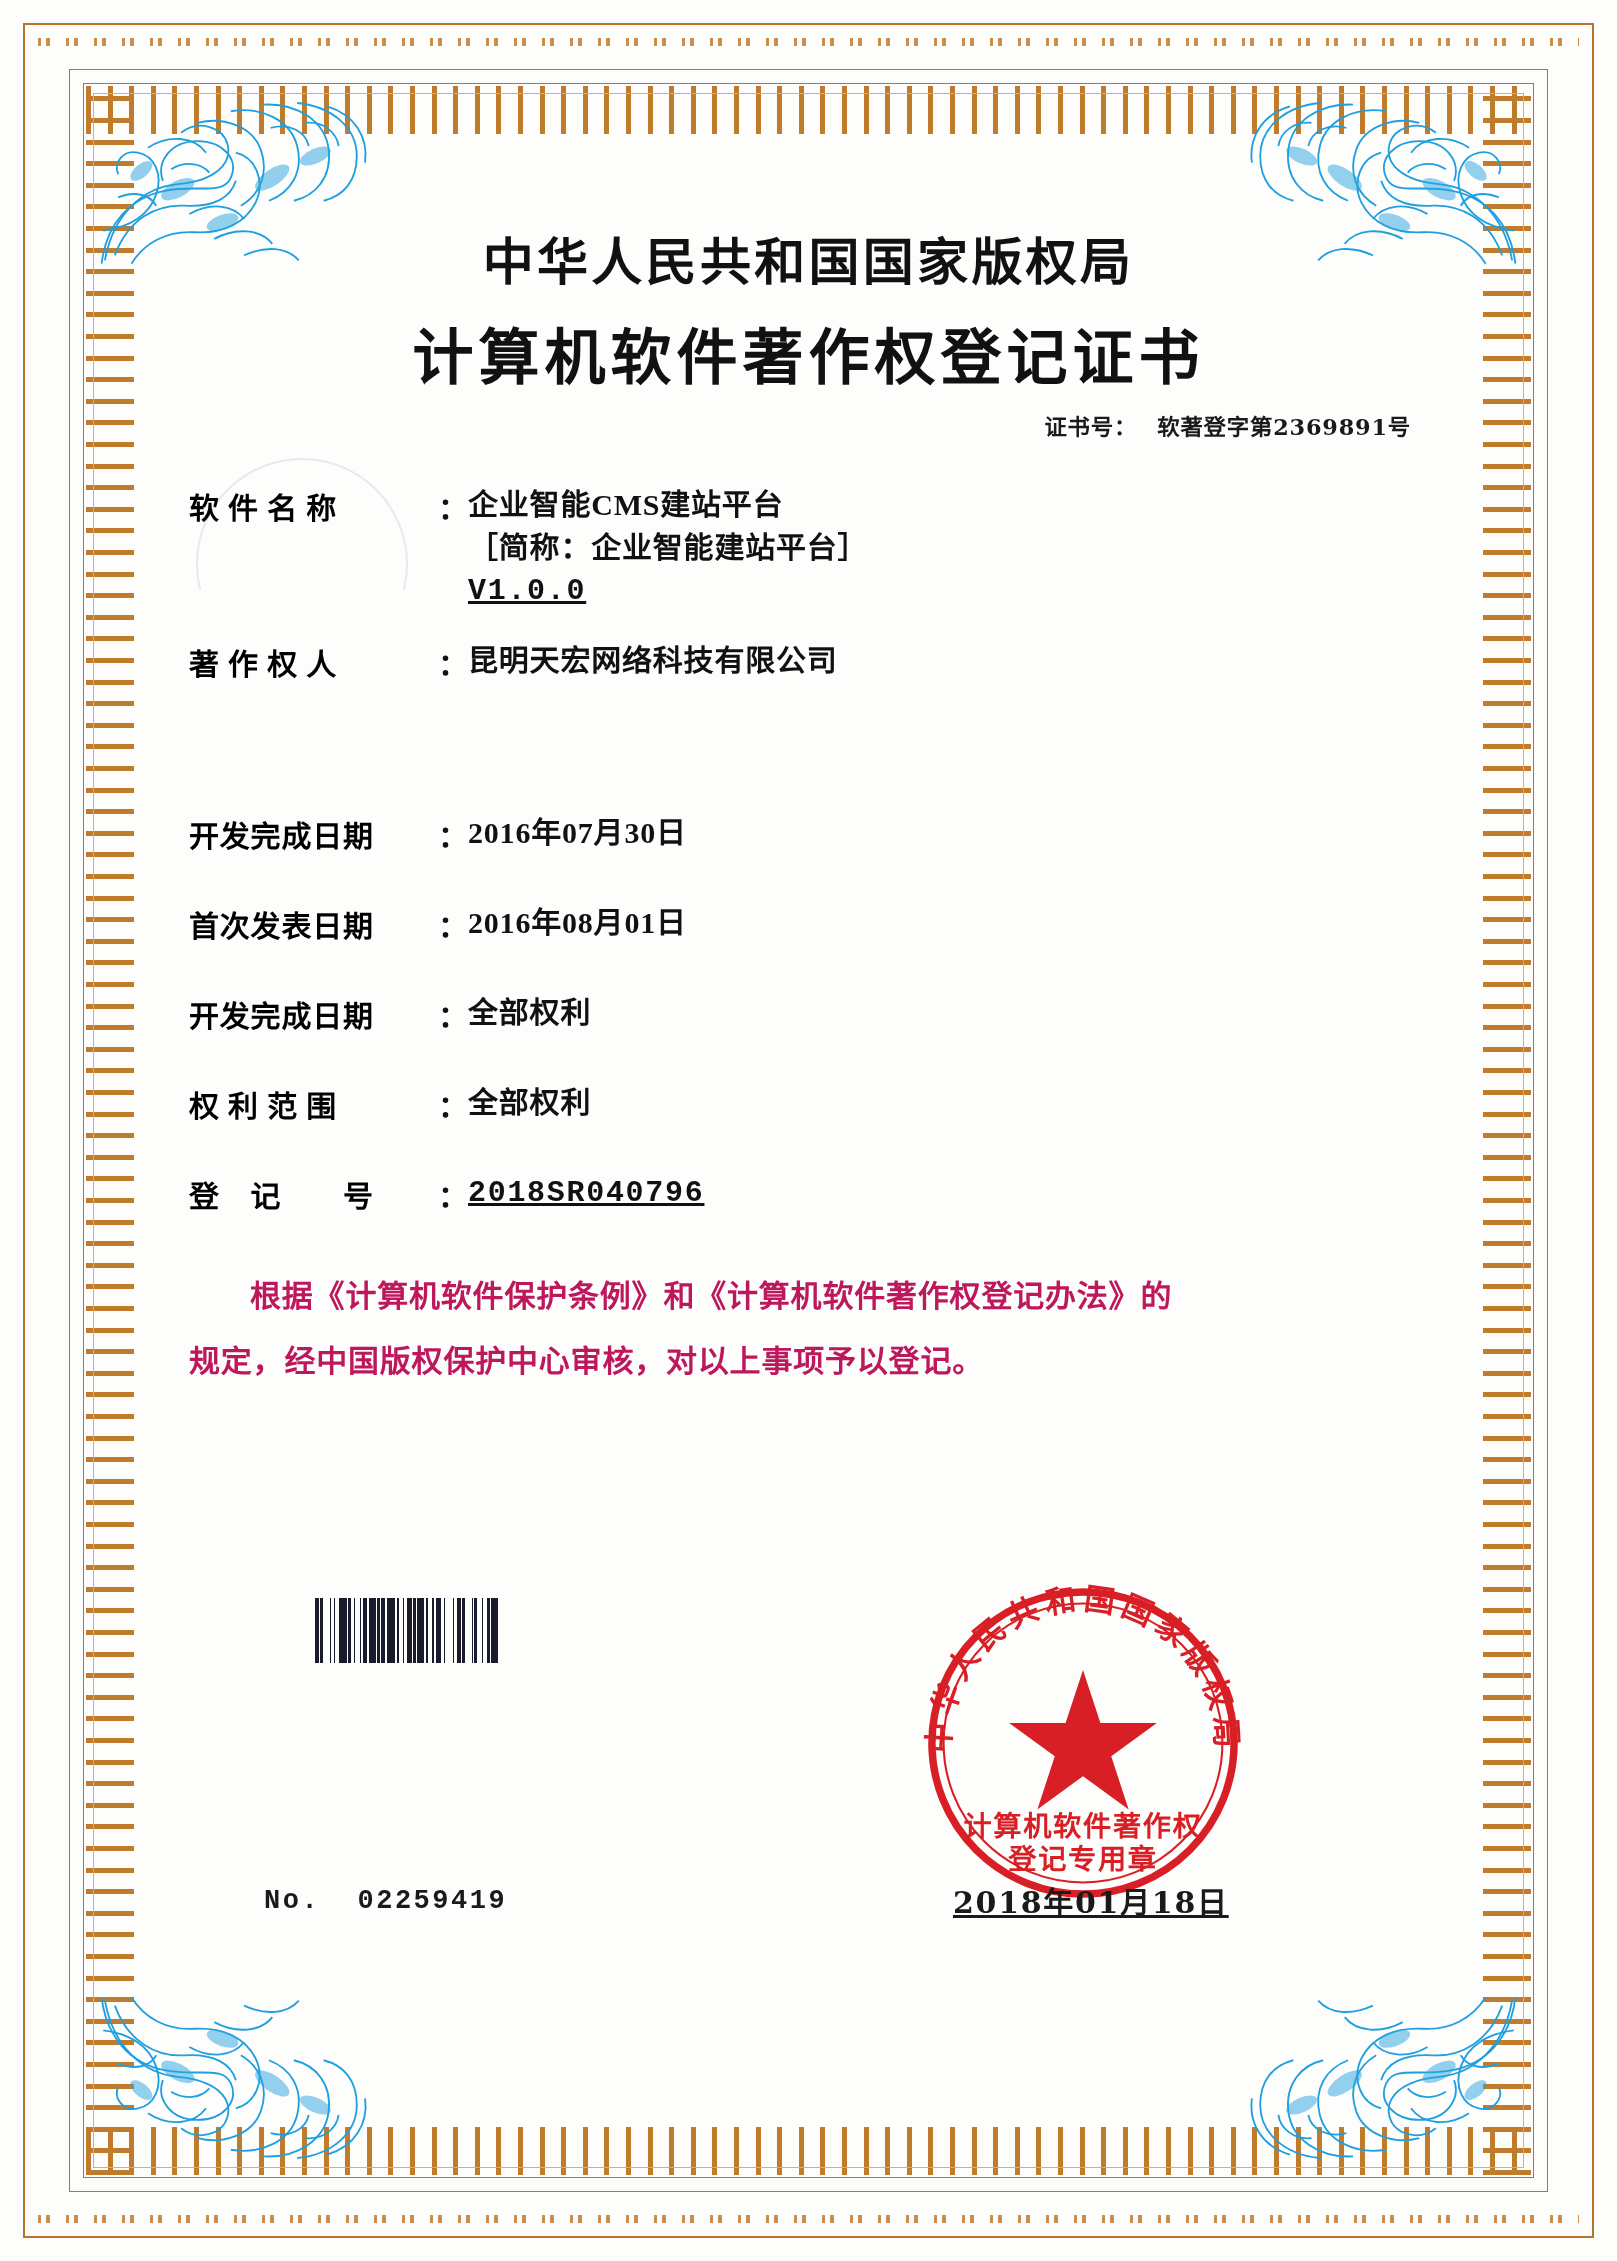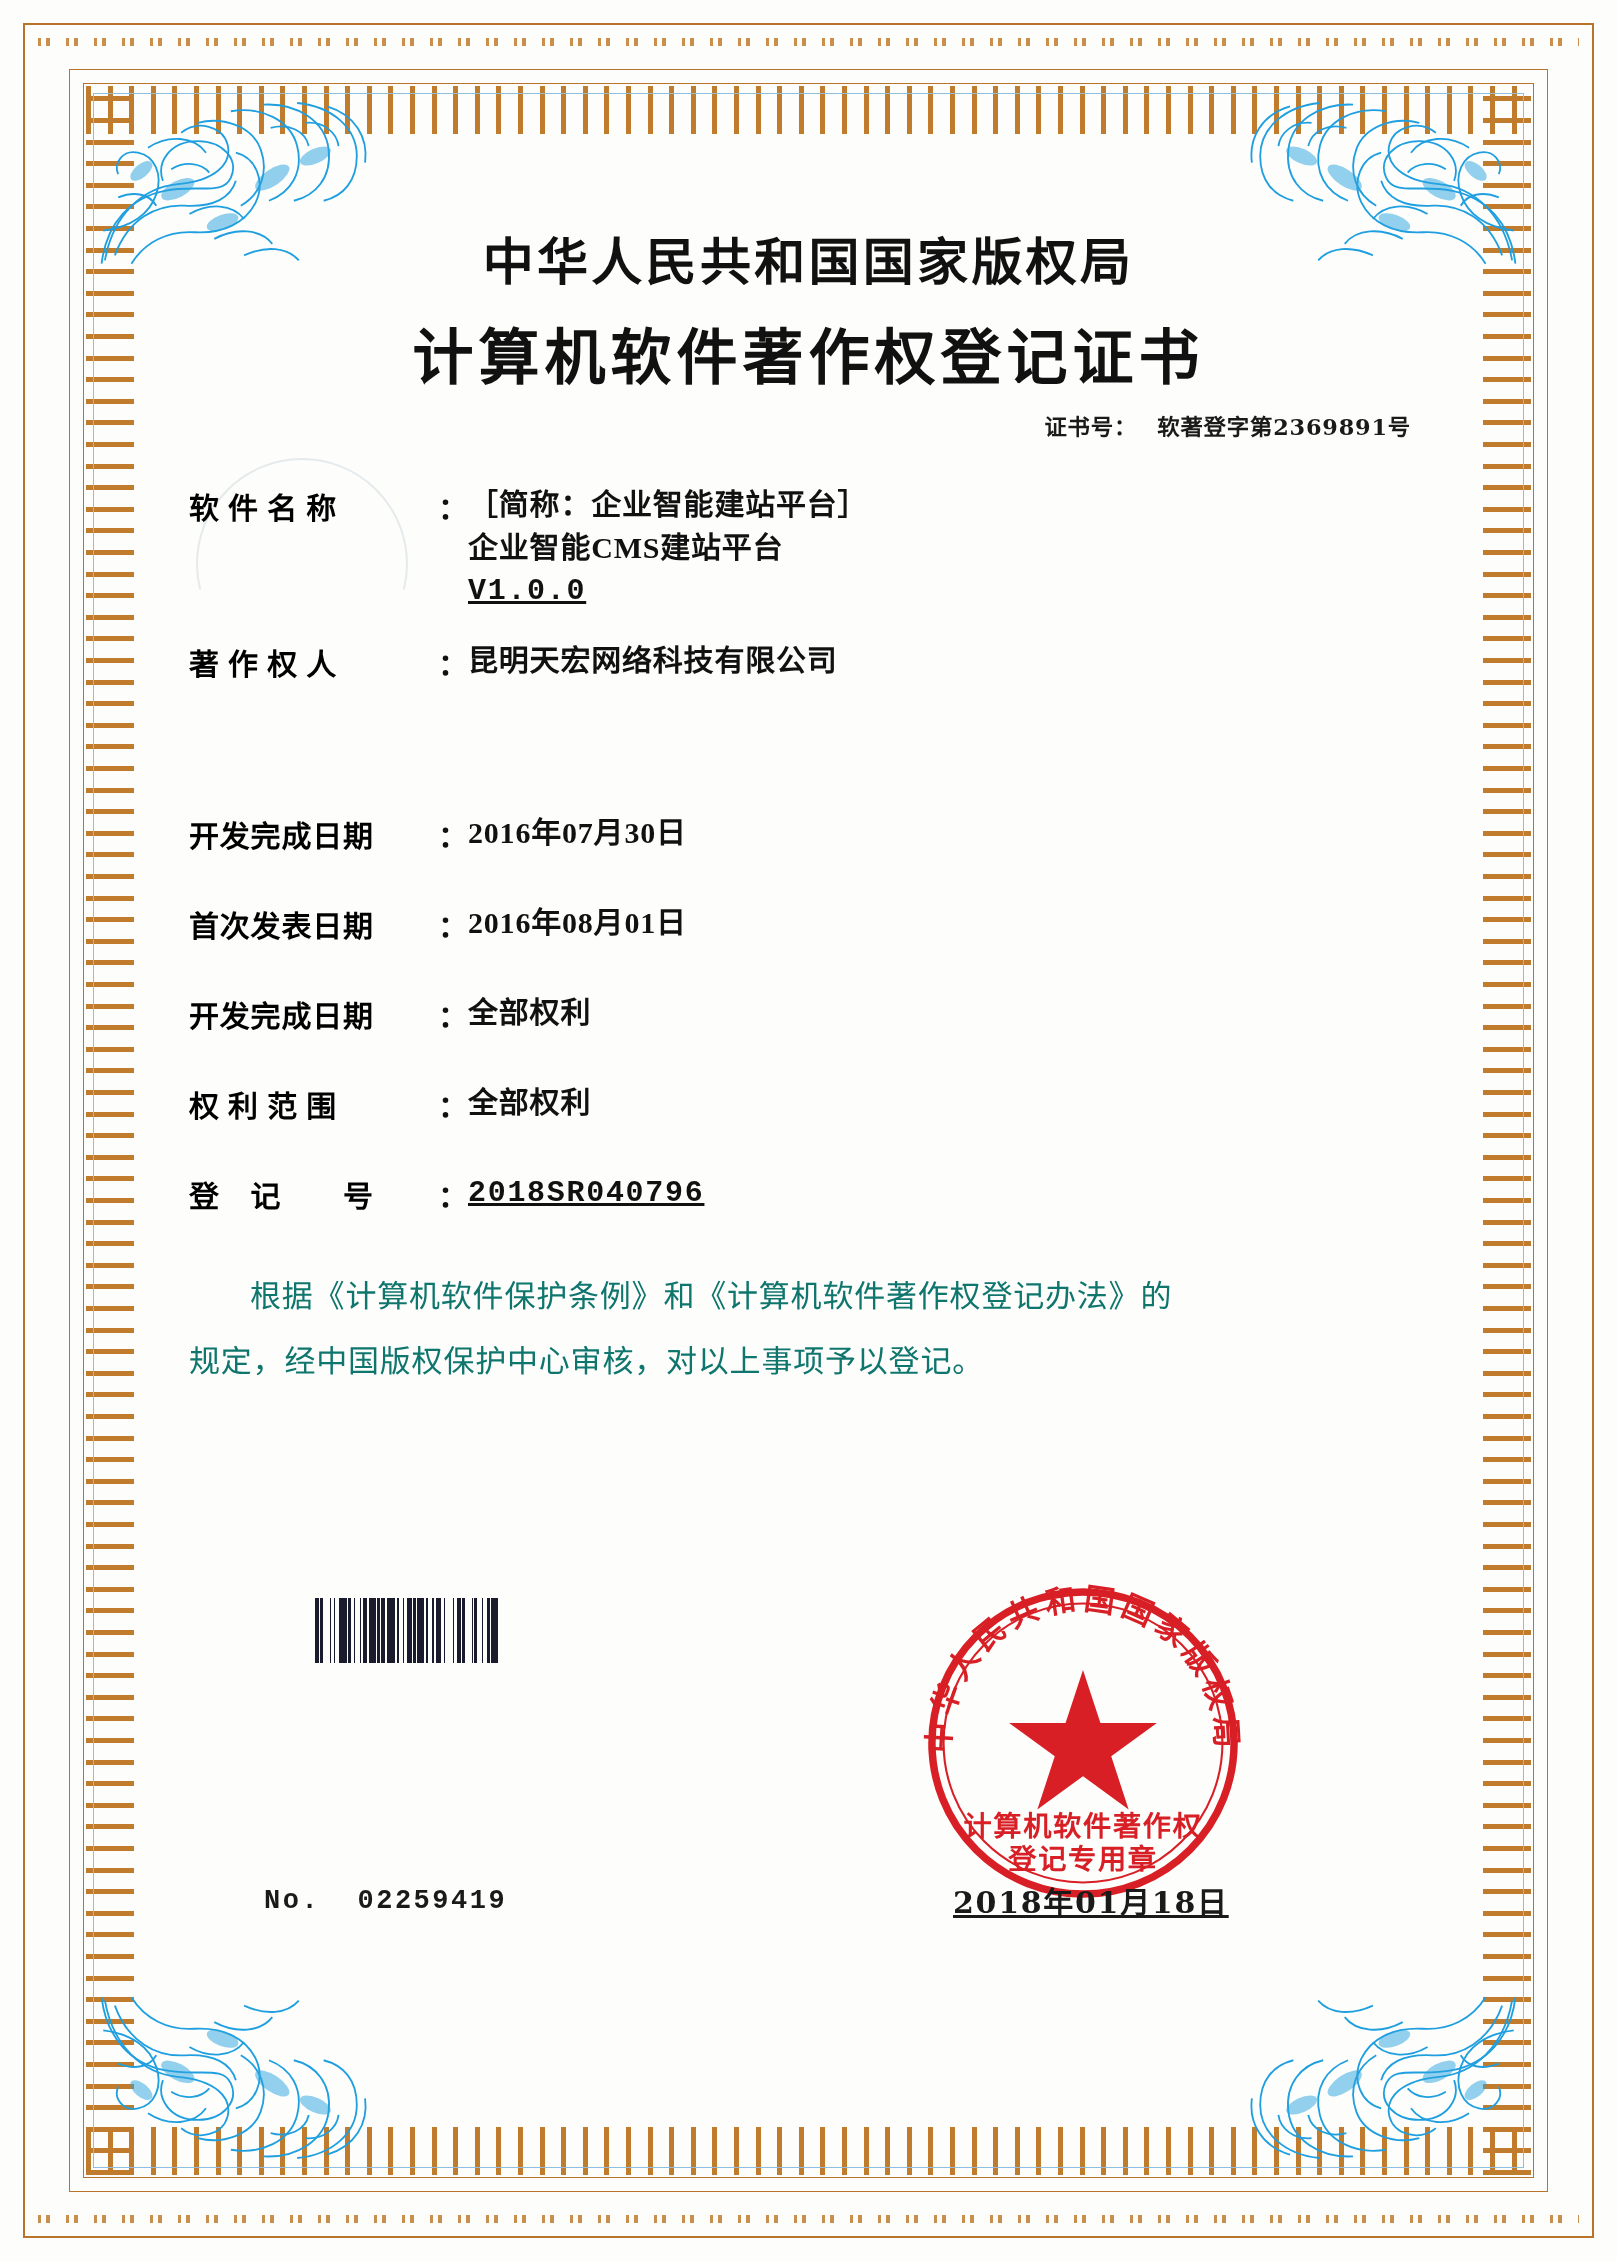--- a/index.html
+++ b/index.html
@@ -162,22 +162,22 @@
 
   .gap-small { height: 100px; }
 
   .field-row.loose { margin-bottom: 46px; }
 
   .statement {
     margin-top: 48px;
     padding-left: 81px;
     padding-right: 58px;
     font-size: 31px;
-    font-weight: 400;
-    color: #0f766e;
+    font-weight: 700;
+    color: #be185d;
     line-height: 2.1;
     letter-spacing: 0.8px;
   }
   .statement .indent { display: block; text-indent: 61px; }
 
   
   .barcode {
     position: absolute;
     left: 315px;
     top: 1598px;
@@ -387,22 +387,22 @@
     <div class="cert-no-row">
       <span class="cert-label">证书号：</span><span class="cert-no-value">软著登字第2369891号</span>
     </div>
 
     <div class="fields">
 
       <div class="field-row">
         <div class="field-label">软 件 名 称</div>
         <div class="field-colon">：</div>
         <div class="field-value">
+          <span class="value-line">企业智能CMS建站平台</span>
           <span class="value-line">［简称：企业智能建站平台］</span>
-          <span class="value-line">企业智能CMS建站平台</span>
           <span class="value-line mono">V1.0.0</span>
         </div>
       </div>
 
       <div class="field-row">
         <div class="field-label">著 作 权 人</div>
         <div class="field-colon">：</div>
         <div class="field-value">
           <span class="value-line">昆明天宏网络科技有限公司</span>
         </div>

